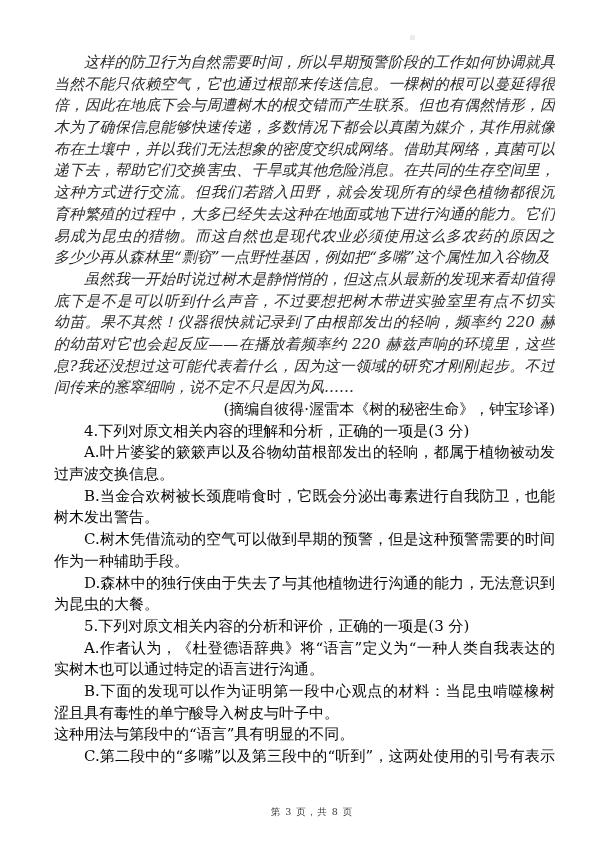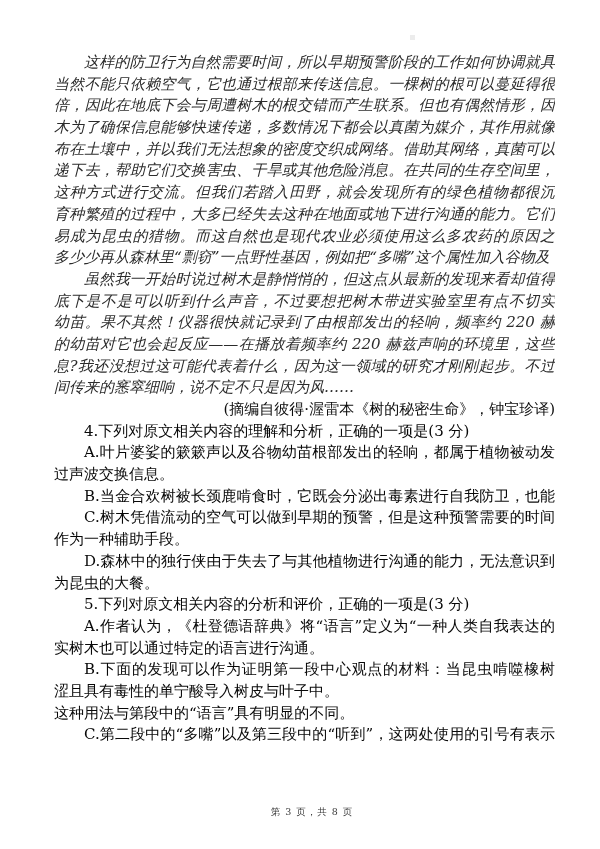--- a/index.html
+++ b/index.html
@@ -86,20 +86,21 @@
     <div class="line kai j">的幼苗对它也会起反应——在播放着频率约 220 赫兹声响的环境里，这些幼苗的顶端总会往声源方向生长，</div>
     <div class="line kai j">息?我还没想过这可能代表着什么，因为这一领域的研究才刚刚起步。不过下次当你漫步在森林里，那些林</div>
     <div class="line kai">间传来的窸窣细响，说不定不只是因为风……</div>
 
     <div class="line attribution">(摘编自彼得·渥雷本《树的秘密生命》，钟宝珍译)</div>
 
     <div class="line stem indent">4.下列对原文相关内容的理解和分析，正确的一项是(3 分)</div>
     <div class="line opt j indent">A.叶片婆娑的簌簌声以及谷物幼苗根部发出的轻响，都属于植物被动发出的声音，而并非是它们在通</div>
     <div class="line opt">过声波交换信息。</div>
     <div class="line opt j indent">B.当金合欢树被长颈鹿啃食时，它既会分泌出毒素进行自我防卫，也能够通过施放气体向邻近的其他</div>
+    <div class="line opt">树木发出警告。</div>
     <div class="line opt j indent">C.树木凭借流动的空气可以做到早期的预警，但是这种预警需要的时间较长，因此气味“语言”一般</div>
     <div class="line opt">作为一种辅助手段。</div>
     <div class="line opt j indent">D.森林中的独行侠由于失去了与其他植物进行沟通的能力，无法意识到步步逼近的灾难，因而终将沦</div>
     <div class="line opt">为昆虫的大餐。</div>
 
     <div class="line stem indent">5.下列对原文相关内容的分析和评价，正确的一项是(3 分)</div>
     <div class="line opt j indent">A.作者认为，《杜登德语辞典》将“语言”定义为“一种人类自我表达的能力”并不全面，其</div>
     <div class="line opt">实树木也可以通过特定的语言进行沟通。</div>
     <div class="line opt j indent">B.下面的发现可以作为证明第一段中心观点的材料：当昆虫啃噬橡树时，橡树为了自救会把苦</div>
     <div class="line opt">涩且具有毒性的单宁酸导入树皮与叶子中。</div>

